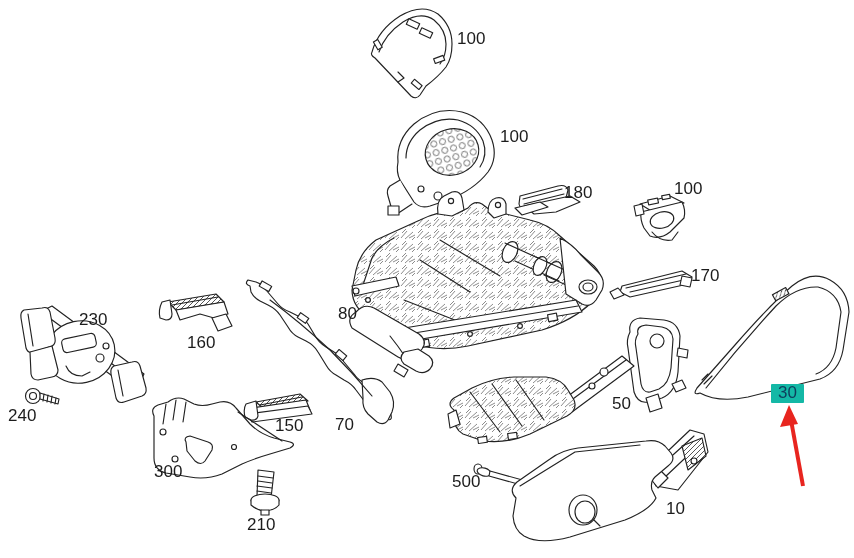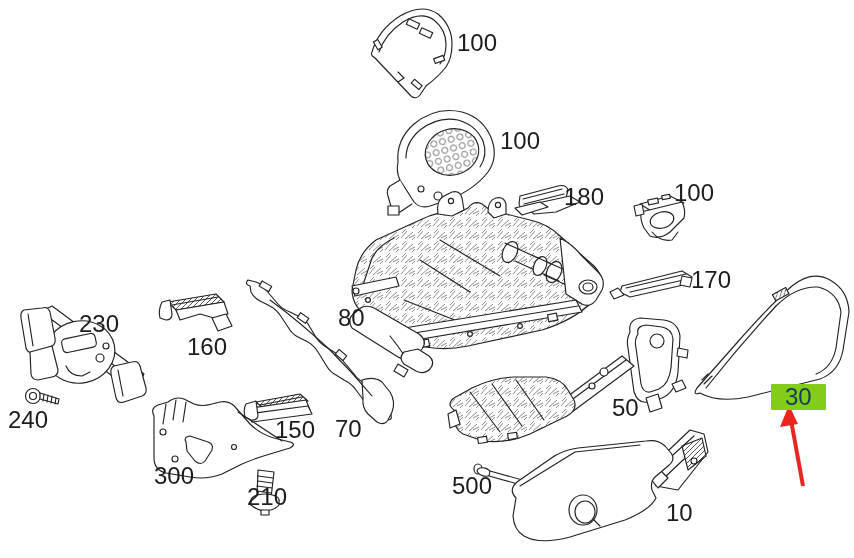--- a/index.html
+++ b/index.html
@@ -3,26 +3,26 @@
 <meta charset="utf-8">
 <style>
   html,body{margin:0;padding:0;background:#ffffff;}
   .stage{
     position:relative;width:854px;height:558px;background:#ffffff;overflow:hidden;
     font-family:"Liberation Sans", sans-serif;
   }
   .stage svg{position:absolute;left:0;top:0;}
   .callout{
     position:absolute;
-    font-size:24px;line-height:1.1;color:#1c1c1c;
+    font-size:17px;line-height:1.1;color:#1c1c1c;
     font-family:"Liberation Sans", sans-serif;
     white-space:nowrap;cursor:pointer;user-select:none;
   }
   .callout.highlighted{
-    background:#84cc16;color:#0e3d5c;padding:0 14px;border-radius:1px;
+    background:#14b8a6;color:#0e3d5c;padding:0 7px;border-radius:1px;
   }
   .part{stroke:#222;stroke-width:1.15;fill:#fff;stroke-linejoin:round;stroke-linecap:round;}
   .part .ln{fill:none;}
 </style>
 </head>
 <body>
 
 <div class="stage">
 
 <svg viewBox="0 0 854 558" width="854" height="558">
@@ -243,20 +243,20 @@
   <div class="callout" style="left:564px;top:184px">180</div>
   <div class="callout" style="left:674px;top:180px">100</div>
   <div class="callout" style="left:691px;top:267px">170</div>
   <div class="callout" style="left:79px;top:311px">230</div>
   <div class="callout" style="left:187px;top:334px">160</div>
   <div class="callout" style="left:338px;top:305px">80</div>
   <div class="callout" style="left:335px;top:416px">70</div>
   <div class="callout" style="left:275px;top:417px">150</div>
   <div class="callout" style="left:8px;top:407px">240</div>
   <div class="callout" style="left:154px;top:463px">300</div>
-  <div class="callout" style="left:247px;top:484px">210</div>
+  <div class="callout" style="left:247px;top:516px">210</div>
   <div class="callout" style="left:452px;top:473px">500</div>
   <div class="callout" style="left:612px;top:395px">50</div>
   <div class="callout" style="left:666px;top:500px">10</div>
   <div class="callout highlighted" style="left:771px;top:384px">30</div>
 </div>
 
 </div>
 
 </body></html>

